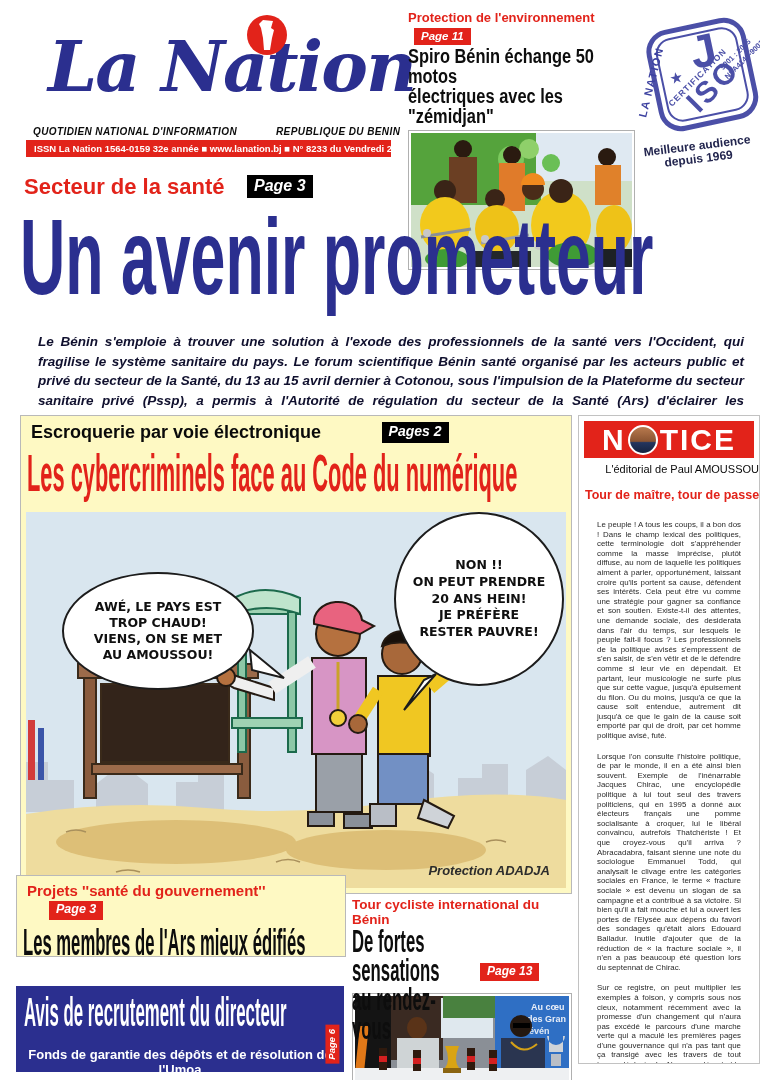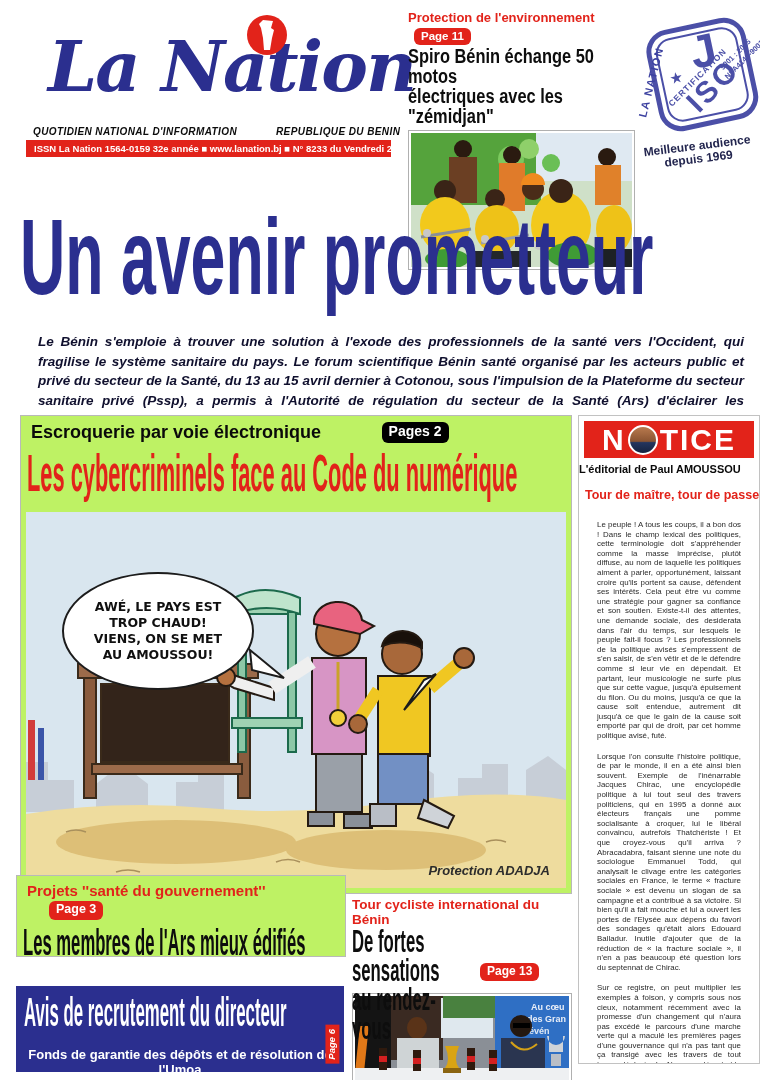--- a/index.html
+++ b/index.html
@@ -8,41 +8,41 @@
   .abs{position:absolute;}
   .condensed{display:inline-block;transform-origin:left top;white-space:nowrap;}
   .preline{white-space:pre-line;}
   
   .logo-script{font-family:"DejaVu Serif",serif;font-style:italic;font-weight:bold;
                color:#2b2f8f;font-size:70px;letter-spacing:-2px;line-height:1;}
   .tagline{font-size:10px;font-weight:bold;font-style:italic;color:#0c0c0c;letter-spacing:.4px;}
   .issn-bar{background:#e2231a;color:#fff;font-size:9.5px;font-weight:bold;
             line-height:17px;padding:0 8px;white-space:nowrap;overflow:hidden;}
   
-  .badge{display:inline-block;font-weight:bold;color:#fff;
-         padding:1px 7px 2px 7px;line-height:1.25;border-radius:6px;}
+  .badge{display:inline-block;font-style:italic;font-weight:bold;color:#fff;
+         padding:1px 7px 2px 7px;line-height:1.25;}
   .badge.black{background:#000;}
   .badge.red{background:#e2231a;}
   
   .kicker-red{color:#e2231a;font-weight:bold;}
   .kicker-black{color:#0a0a0a;font-weight:bold;}
   .headline-blue{color:#2b2f8f;font-weight:bold;}
   .headline-red{color:#e2231a;font-weight:bold;}
   .headline-black{color:#0d0d0d;font-weight:bold;}
   .standfirst{font-size:13.5px;font-weight:bold;font-style:italic;color:#10102e;
               line-height:19.5px;text-align:justify;}
-  .frame{border:1px solid #b9b9b9;background:#bef264;}
+  .frame{border:1px solid #b9b9b9;background:#fef9c3;}
   .photo-frame{border:1px solid #b0b0b0;background:#fff;padding:2px;}
   
   .edit-box{border:1px solid #c2c2c2;background:#fff;}
   .notice-bar{background:#e2231a;height:37px;display:flex;align-items:center;justify-content:center;gap:2px;}
   .notice-letter{color:#fff;font-weight:bold;font-size:30px;letter-spacing:2px;line-height:1;}
   .notice-avatar{width:26px;height:26px;border-radius:50%;border:2px solid #fff;
                  background:linear-gradient(180deg,#b97a4e 0%,#8a5432 55%,#24355e 60%,#16233f 100%);}
-  .edit-byline{font-size:11px;font-weight:bold;color:#0a0a0a;text-align:left;}
+  .edit-byline{font-size:11px;font-weight:normal;color:#0a0a0a;text-align:right;}
   .edit-title{color:#e2231a;font-weight:bold;font-size:12.5px;white-space:nowrap;
               transform:scaleX(.9);transform-origin:left center;}
   .edit-body{font-size:7.9px;line-height:9.6px;color:#2a2a2a;text-align:justify;}
   .edit-body p{margin:11px;}
   
   .bubble{position:absolute;background:#fff;border:2px solid #1c1c1c;border-radius:50%;
           display:flex;align-items:center;justify-content:center;text-align:center;
           font-family:"DejaVu Sans",sans-serif;font-weight:bold;color:#101010;}
   .signature{font-style:italic;font-weight:bold;color:#2c2c2c;}
   
@@ -131,20 +131,24 @@
         <text x="93" y="84" font-size="7.5" font-weight="bold" fill="#3c41a0">N° A4143-9001</text>
       </g>
     </g>
     <text transform="rotate(-76 16 102)" x="16" y="102" font-size="11" font-weight="bold" fill="#3c41a0" letter-spacing="1.5">LA NATION</text>
     <g transform="rotate(-7 65 138)" fill="#23264f" font-weight="bold" text-anchor="middle">
       <text x="68" y="134" font-size="12">Meilleure audience</text>
       <text x="68" y="147" font-size="12">depuis 1969</text>
     </g>
   </svg>
 
+  <div class="abs" style="left:24px;top:174px;">
+    <span class="kicker-red" style="font-size:22px;">Secteur de la santé</span>
+    <span class="badge black" style="font-size:16px;margin-left:18px;vertical-align:3px;">Page 3</span>
+  </div>
   <div class="abs" style="left:20px;top:203px;width:740px;height:124px;overflow:hidden;">
     <span class="condensed headline-blue" style="font-size:108px;line-height:108px;transform:scaleX(.58);">Un avenir prometteur</span>
   </div>
   <div class="abs standfirst" style="left:38px;top:332px;width:706px;">Le Bénin s'emploie à trouver une solution à l'exode des professionnels de la santé vers l'Occident, qui fragilise le système sanitaire du pays. Le forum scientifique Bénin santé organisé par les acteurs public et privé du secteur de la Santé, du 13 au 15 avril dernier à Cotonou, sous l'impulsion de la Plateforme du secteur sanitaire privé (Pssp), a permis à l'Autorité de régulation du secteur de la Santé (Ars) d'éclairer les participants sur ce que fait le pays pour réduire ce mal.</div>
 
   <div class="abs frame" style="left:20px;top:415px;width:550px;height:477px;">
     <div style="padding:6px 8px 0 10px;">
       <span class="kicker-black" style="font-size:18px;">Escroquerie par voie électronique</span>
       <span class="badge black" style="font-size:14px;margin-left:56px;vertical-align:2px;">Pages 2</span>
     </div>
@@ -222,20 +226,25 @@
           <path d="M398,288 l30,16 -6,12 -30,-10 z" fill="#cfd3d8"></path>
         </g>
 
         <path d="M224,138 L258,166 L226,158 Z" fill="#ffffff" stroke="#1c1c1c" stroke-width="2"></path>
         <path d="M398,168 L378,198 L410,162 Z" fill="#ffffff" stroke="#1c1c1c" stroke-width="2"></path>
       </svg>
       <div class="bubble preline" style="left:36px;top:60px;width:188px;height:114px;font-size:12.5px;line-height:1.3;">AWÉ, LE PAYS EST
 TROP CHAUD!
 VIENS, ON SE MET
 AU AMOUSSOU!</div>
+      <div class="bubble preline" style="left:368px;top:0px;width:166px;height:170px;font-size:12.5px;line-height:1.35;">NON !!
+ON PEUT PRENDRE
+20 ANS HEIN!
+JE PRÉFÈRE
+RESTER PAUVRE!</div>
       <div class="abs signature" style="right:16px;bottom:10px;font-size:13px;">Protection ADADJA</div>
     </div>
   </div>
 
   <div class="abs edit-box" style="left:578px;top:415px;width:180px;height:647px;overflow:hidden;">
     <div class="notice-bar" style="margin:5px;">
       <span class="notice-letter">N</span>
       <span class="notice-avatar"></span>
       <span class="notice-letter">TICE</span>
     </div>

